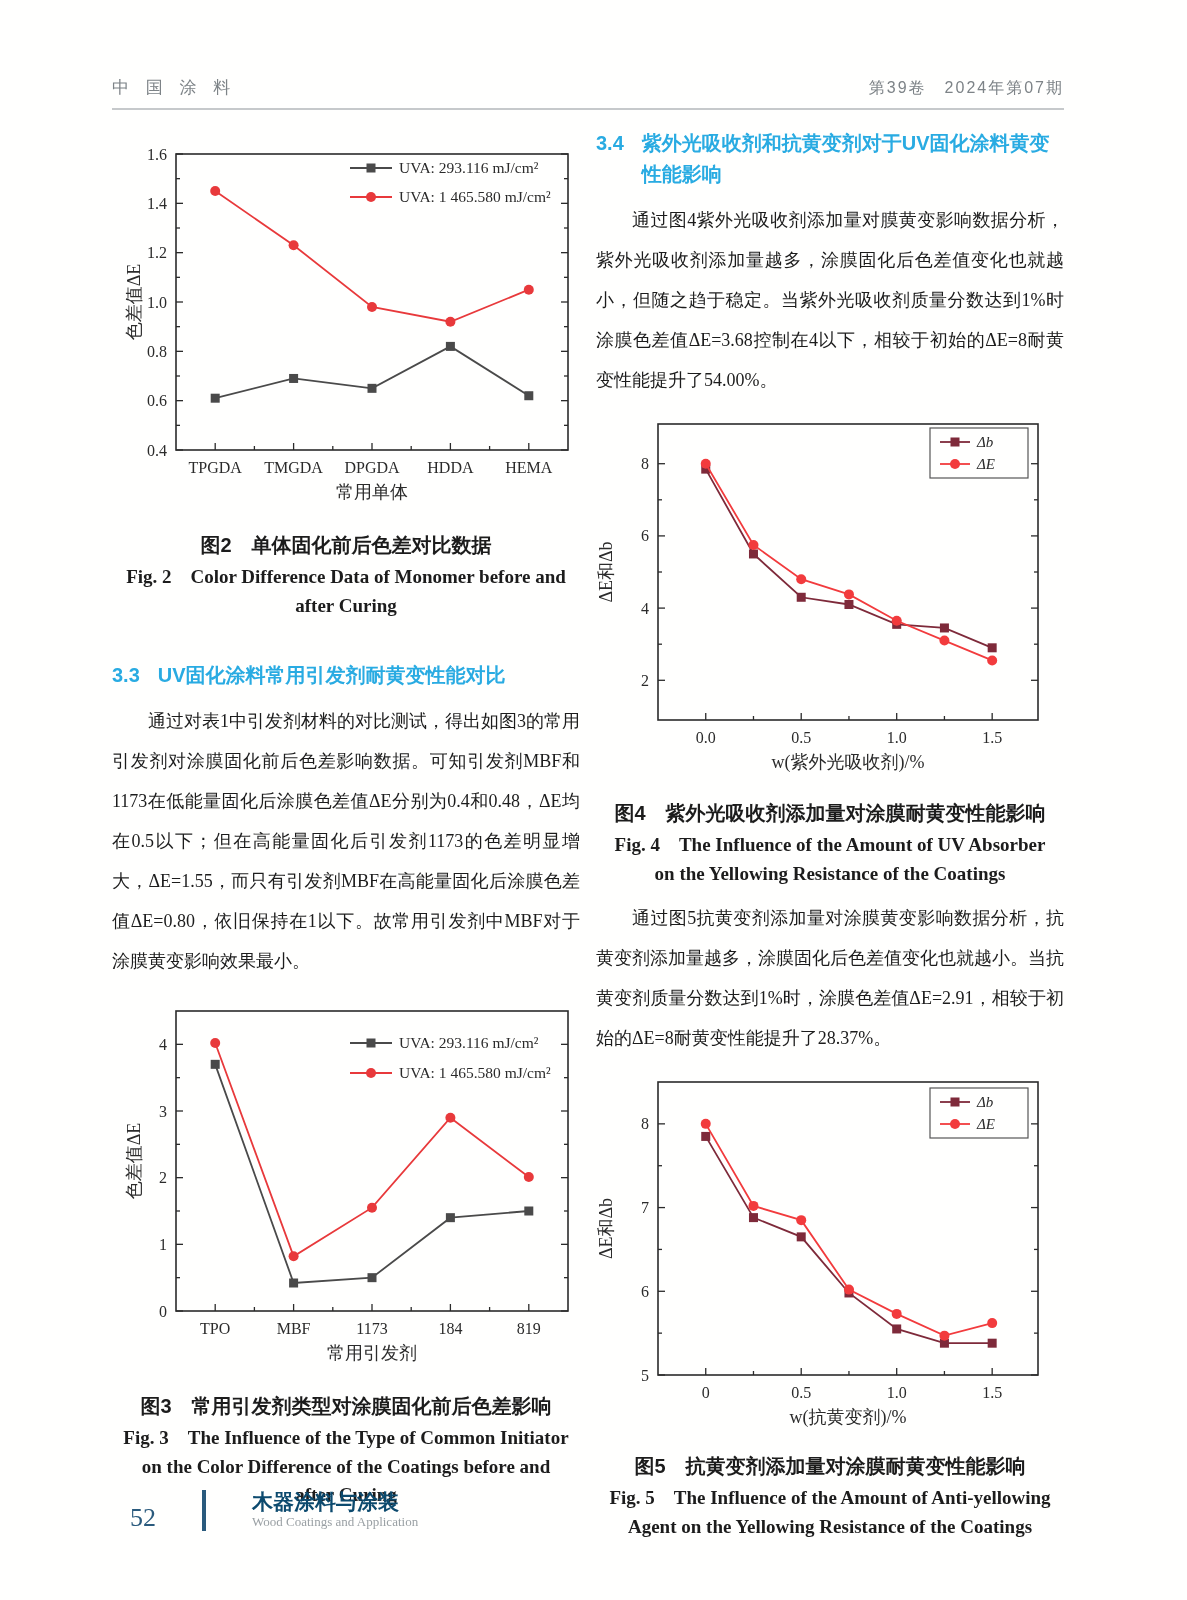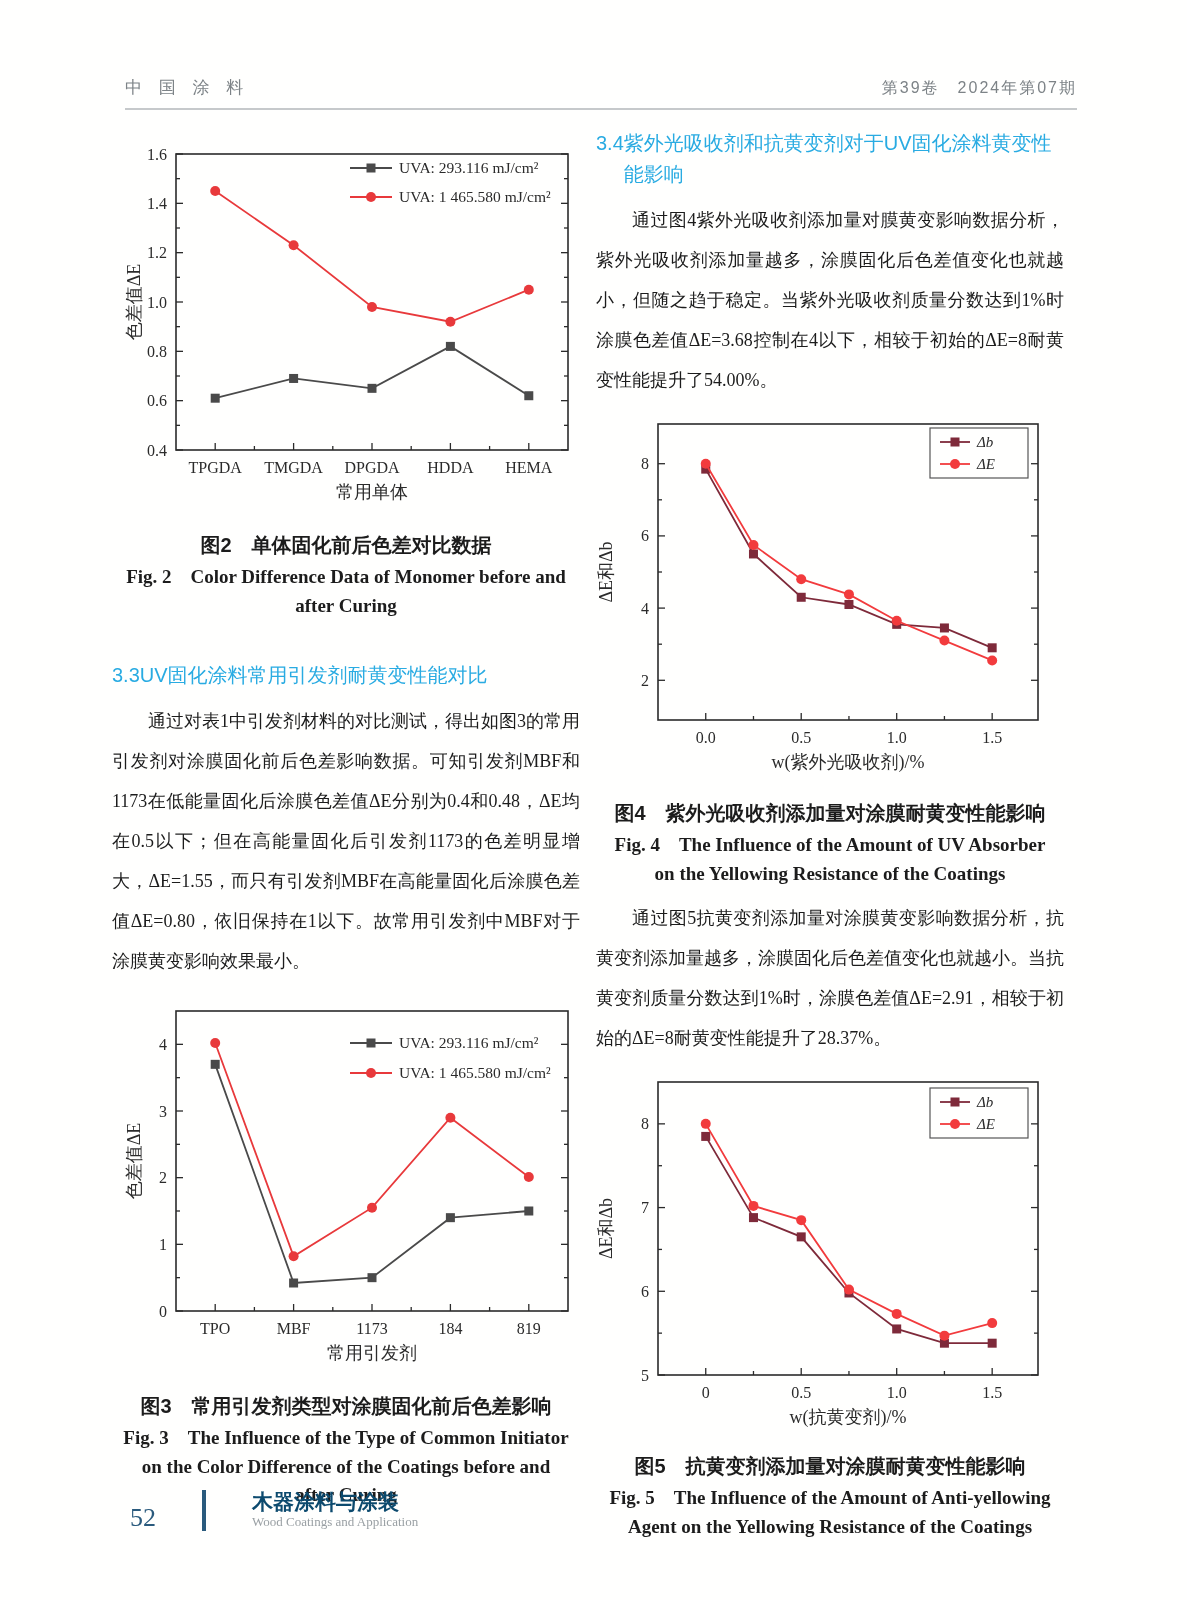--- a/index.html
+++ b/index.html
@@ -1,30 +1,30 @@
 <!DOCTYPE html>
 <html style="--accent: #29abe2; --footer-accent: #2a5a7d;"><head>
 <meta charset="utf-8">
 <style>
   html,body{margin:0;padding:0;background:#e8e8e8;}
   .page{position:relative;width:1187px;height:1600px;background:#fffffe;margin:0 auto;
         font-family:"Liberation Serif","DejaVu Serif",serif;color:#1c1c1c;overflow:hidden;}
   .header{position:absolute;left:112px;top:76px;width:952px;display:flex;justify-content:space-between;
-          align-items:flex-end;border-bottom:2px solid #c6c9cb;padding-bottom:9px;color:#7d8387;margin-left:13px;}
+          align-items:flex-end;border-bottom:2px solid #c6c9cb;padding-bottom:9px;color:#7d8387;}
   .journal{font-size:17px;letter-spacing:6px;font-family:"Liberation Sans",sans-serif;}
   .issue{font-size:16px;letter-spacing:2px;font-family:"Liberation Sans",sans-serif;}
   .col{position:absolute;width:468px;}
   .col-left{left:112px;top:128px;}
   .col-right{left:596px;top:122px;}
   figure{margin:0;text-align:center;}
   svg.chart{display:block;}
   svg.chart text{font-family:"Liberation Serif","DejaVu Serif",serif;}
   .cap-cn{font-family:"Liberation Sans",sans-serif;font-weight:700;font-size:20px;margin-top:4px;line-height:1.35;}
   .cap-en{font-family:"Liberation Serif",serif;font-weight:700;font-size:19px;line-height:1.5;margin:4px auto 0;width:96%;}
-  .sec-heading{display:flex;font-family:"Liberation Sans",sans-serif;font-weight:400;
+  .sec-heading{display:flex;gap:18px;font-family:"Liberation Sans",sans-serif;font-weight:700;
                font-size:20px;color:var(--accent,#29abe2);line-height:1.55;margin-top:40px;}
   .sec-heading .num{flex:0 0 auto;}
   p.body{font-size:18px;line-height:40px;text-align:justify;margin:10px 0 0 0;text-indent:2em;}
   .footer{position:absolute;left:130px;top:1490px;display:flex;align-items:stretch;gap:36px;}
   .pgnum{font-size:26px;color:var(--footer-accent,#2a5a7d);align-self:flex-end;margin-right:10px;line-height:1;}
   .fbar{width:4px;background:var(--footer-accent,#2a5a7d);margin-right:10px;}
   .fcn{font-family:"Liberation Sans",sans-serif;font-weight:700;font-size:21px;color:#0c4a6e;line-height:1.15;}
   .fen{font-size:13px;color:#9aa0a4;line-height:1.3;}
 </style>
 </head>

